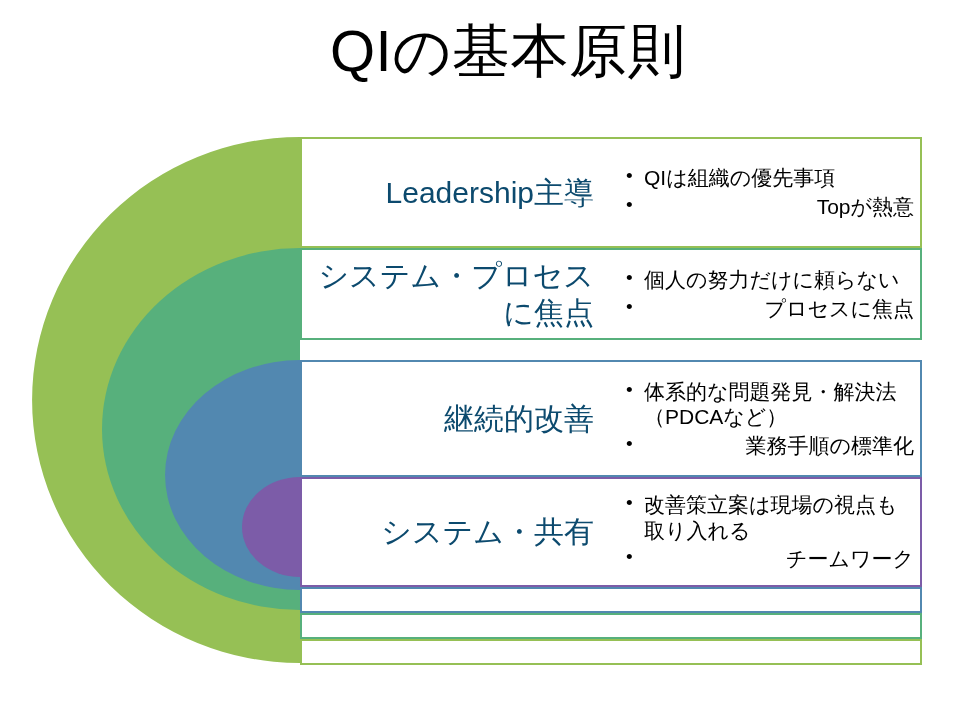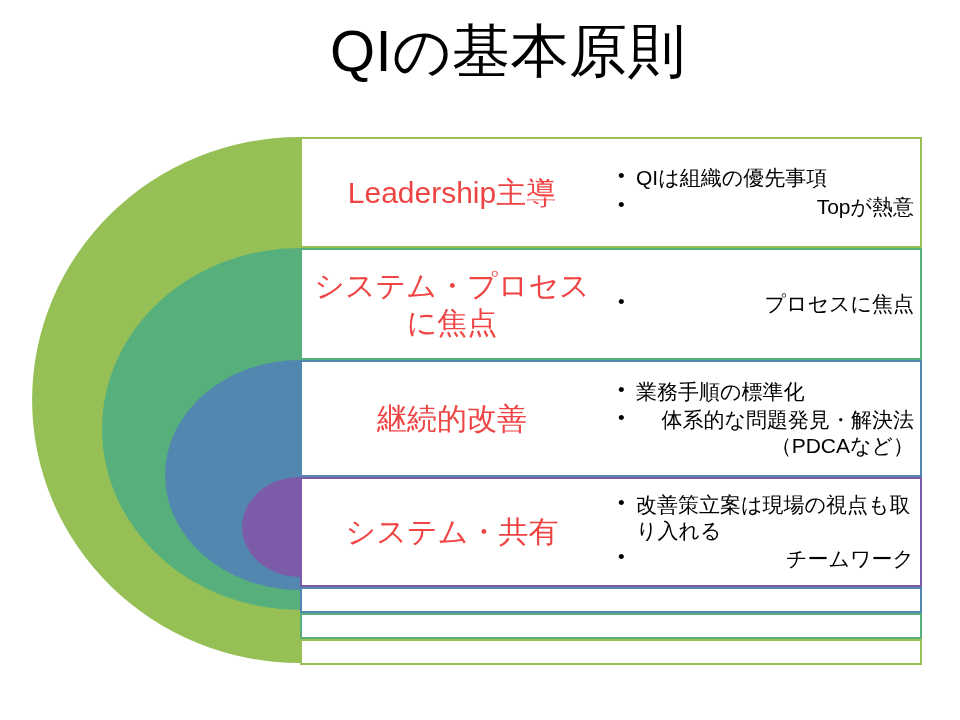--- a/index.html
+++ b/index.html
@@ -49,43 +49,43 @@
     position: absolute;
     left: 300px;
     box-sizing: border-box;
     background: #ffffff;
     display: flex;
     align-items: center;
   }
   .col-label {
     width: 300px;
     flex: 0 0 300px;
-    text-align: center;
+    text-align: right;
     font-size: 30px;
     line-height: 1.25;
-    color: #ef4444;
+    color: #0c4a6e;
     padding: 0 8px;
     box-sizing: border-box;
   }
   .col-bullets {
     flex: 1 1 auto;
     padding: 0 6px 0 2px;
     box-sizing: border-box;
   }
   .col-bullets ul {
     margin: 0;
     padding: 0 0 0 22px;
     list-style: none;
   }
   .col-bullets li {
     position: relative;
     font-size: 21px;
     line-height: 1.22;
     color: #000000;
-    margin: 0 0 3px 8px;
+    margin: 0 0 3px 16px;
     padding-left: 2px;
   }
   .col-bullets li:last-child { margin-bottom: 0; text-align: right; }
   .col-bullets li::before {
     content: "\2022";
     position: absolute;
     left: -16px;
     top: -1px;
     font-size: 19px;
     line-height: 1.22;
@@ -119,35 +119,36 @@
   <div class="rowbox" style="top:137px; height:111px; width:622px; border:2px solid #96c055;">
     <div class="col-label">Leadership主導</div>
     <div class="col-bullets">
       <ul>
         <li>QIは組織の優先事項</li>
         <li>Topが熱意</li>
       </ul>
     </div>
   </div>
 
-  <div class="rowbox" style="top:248px; height:112px; width:622px; border:2px solid #57b07c;">
+  <div class="rowbox" style="top:248px; height:92px; width:622px; border:2px solid #57b07c;">
     <div class="col-label">システム・プロセスに焦点</div>
     <div class="col-bullets">
       <ul>
+        <li>個人の努力だけに頼らない</li>
         <li>プロセスに焦点</li>
       </ul>
     </div>
   </div>
 
   <div class="rowbox" style="top:360px; height:117px; width:622px; border:2px solid #5288b0;">
     <div class="col-label">継続的改善</div>
     <div class="col-bullets">
       <ul>
+        <li>体系的な問題発見・解決法（PDCAなど）</li>
         <li>業務手順の標準化</li>
-        <li>体系的な問題発見・解決法（PDCAなど）</li>
       </ul>
     </div>
   </div>
 
   <div class="rowbox" style="top:477px; height:110px; width:622px; border:2px solid #7c5ca8;">
     <div class="col-label">システム・共有</div>
     <div class="col-bullets">
       <ul>
         <li>改善策立案は現場の視点も取り入れる</li>
         <li>チームワーク</li>

